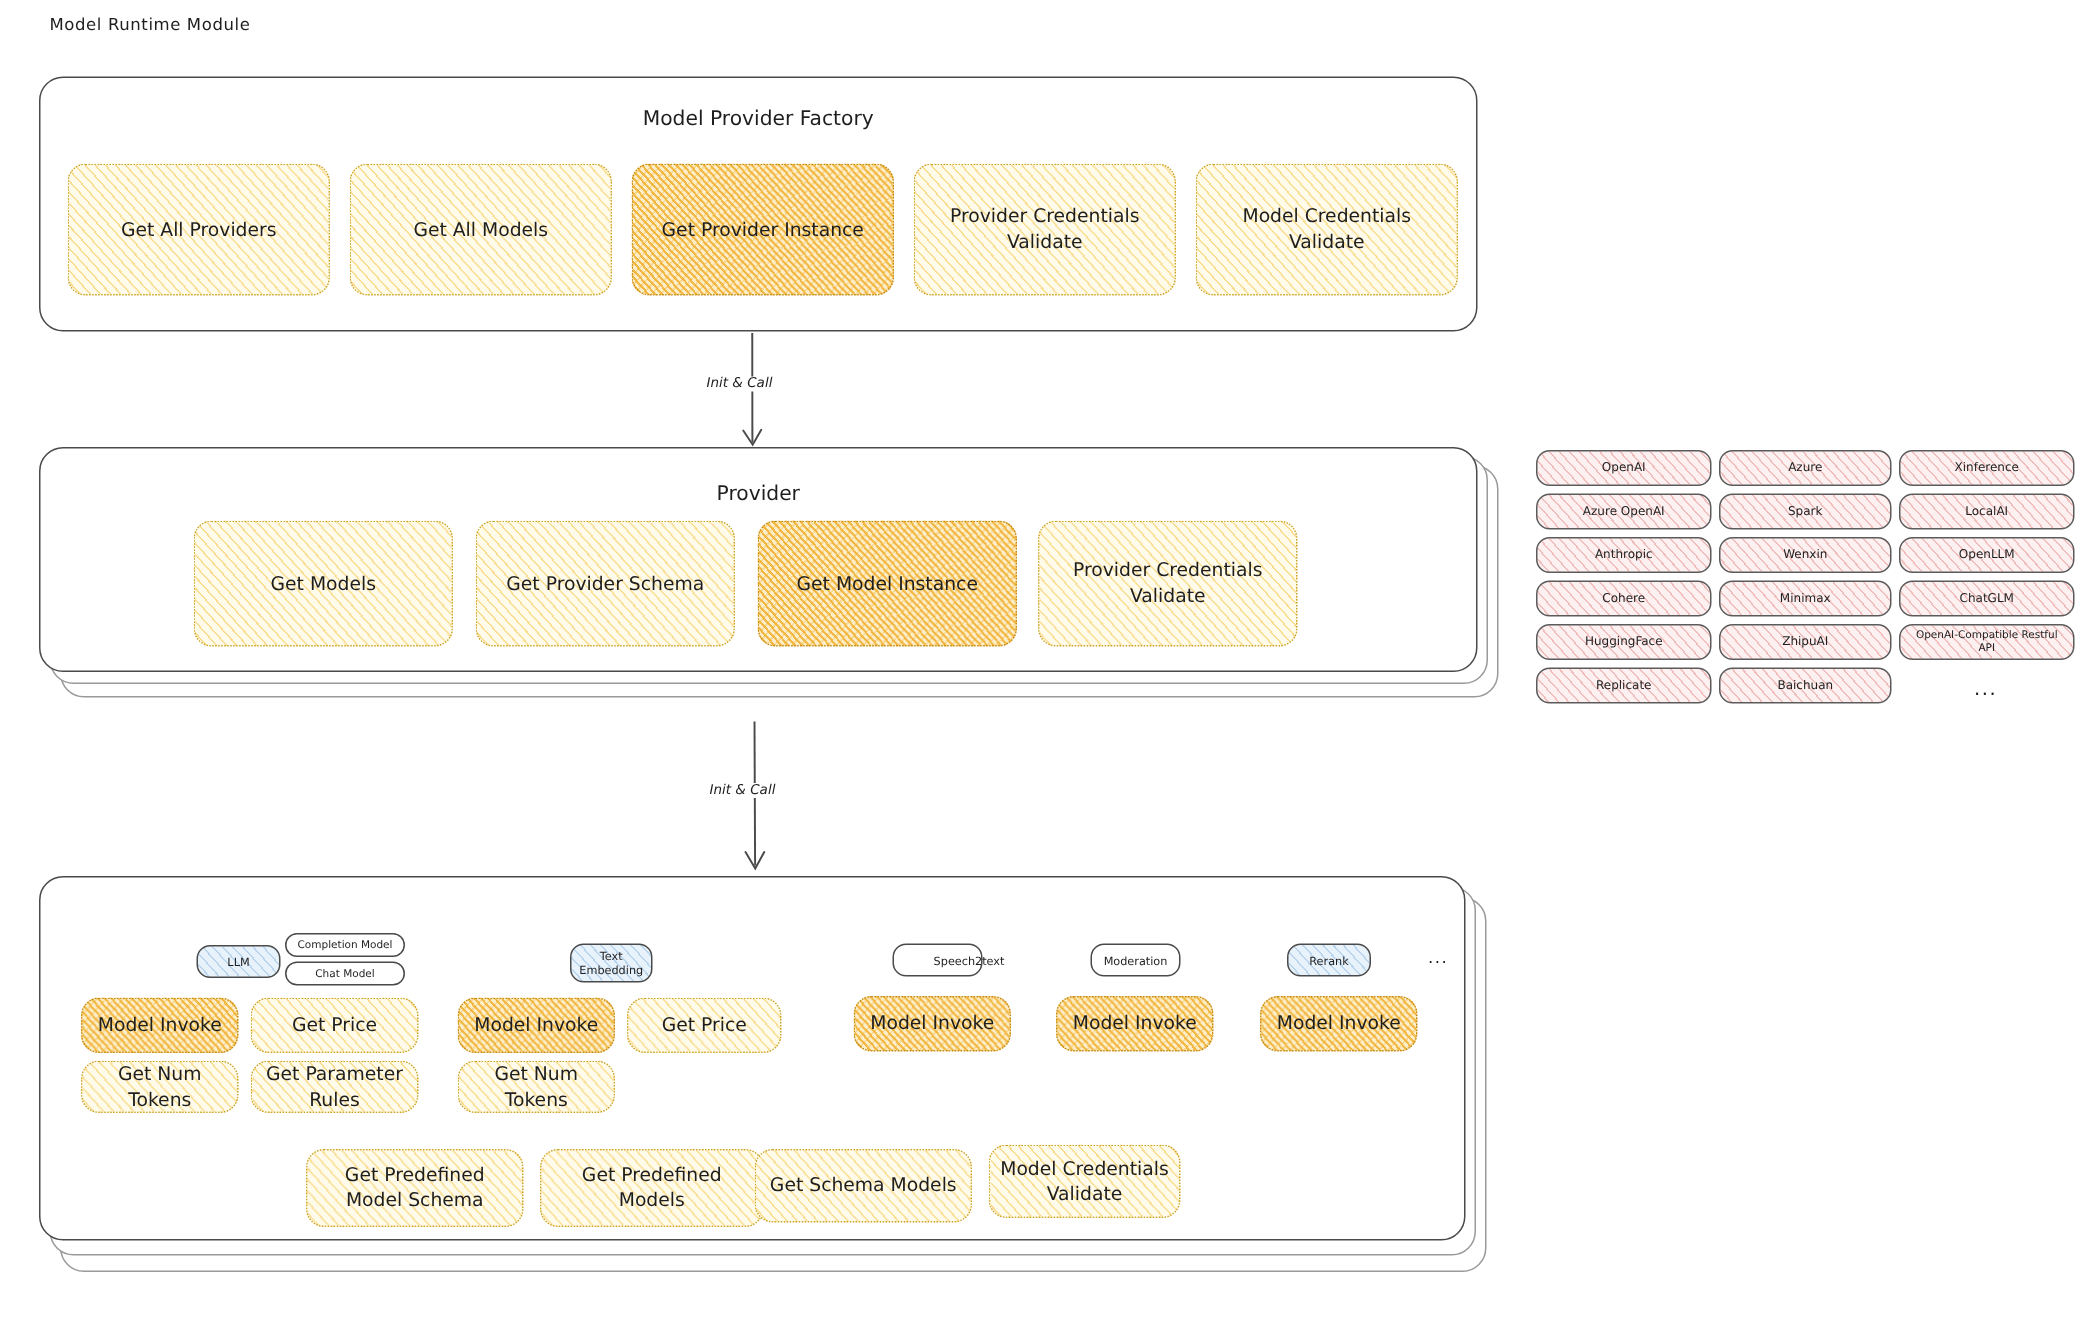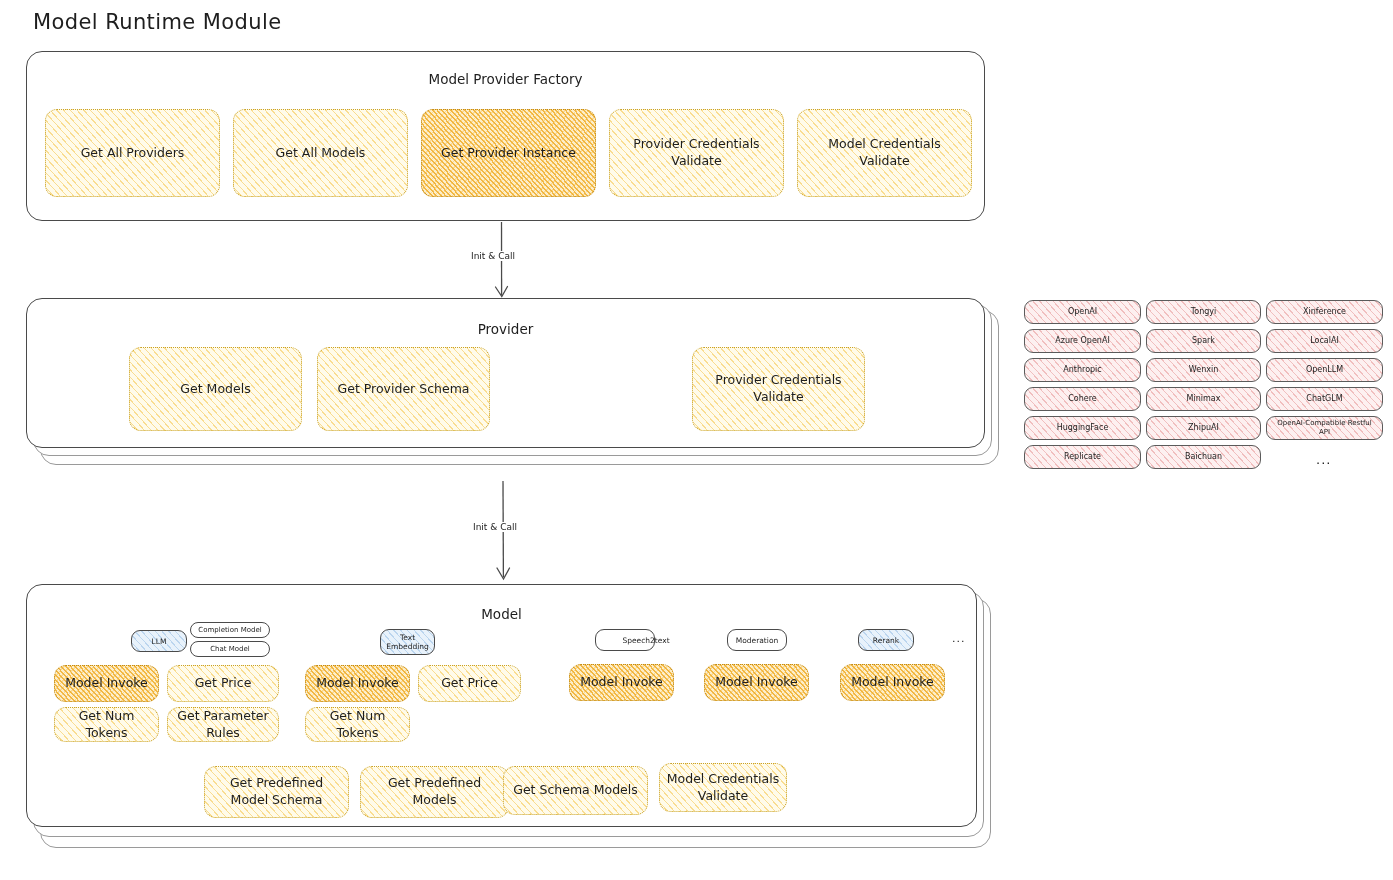--- a/index.html
+++ b/index.html
@@ -12,21 +12,21 @@
     height: 880px;
     position: relative;
     font-family: "DejaVu Sans", sans-serif;
     color: #1e1e1e;
     overflow: hidden;
   }
   .page-title {
     position: absolute;
     left: 33px;
     top: 10px;
-    font-size: 21px;
+    font-size: 11px;
     letter-spacing: .4px;
     color: #1e1e1e;
     white-space: nowrap;
   }
 
   
   .panel {
     position: absolute;
     box-sizing: border-box;
     background: #ffffff;
@@ -130,20 +130,21 @@
 
   
   .arrow-wrap { position: absolute; }
   .arrow-label {
     position: absolute;
     font-size: 9px;
     color: #1e1e1e;
     white-space: nowrap;
     background: #ffffff;
     padding: 0 3px;
+    font-style: italic;
   }
   .ellipsis {
     position: absolute;
     font-size: 13px;
     color: #1e1e1e;
     letter-spacing: 1px;
   }
 </style>
 </head>
 <body>
@@ -183,20 +184,23 @@
 
 <div class="panel" style="left:26px; top:298px; width:959px; height:150px; z-index:2;">
   <div class="panel-title" style="top:22px;">Provider</div>
 
   <div class="node n-light" style="left:102px; top:48px; width:173px; height:84px;">
     <span>Get Models</span>
   </div>
   <div class="node n-light" style="left:290px; top:48px; width:173px; height:84px;">
     <span>Get Provider Schema</span>
   </div>
+  <div class="node n-strong" style="left:478px; top:48px; width:173px; height:84px;">
+    <span>Get Model Instance</span>
+  </div>
   <div class="node n-light" style="left:665px; top:48px; width:173px; height:84px;">
     <span>Provider Credentials Validate</span>
   </div>
 </div>
 
 <div style="position:absolute; left:1024px; top:300px;">
 
   <div class="node n-pink" style="left:0px; top:0px; width:117px; height:24px;">
     <span>OpenAI</span>
     </div>
@@ -210,21 +214,21 @@
     <span>Cohere</span>
     </div>
   <div class="node n-pink" style="left:0px; top:116px; width:117px; height:24px;">
     <span>HuggingFace</span>
     </div>
   <div class="node n-pink" style="left:0px; top:145px; width:117px; height:24px;">
     <span>Replicate</span>
     </div>
 
   <div class="node n-pink" style="left:122px; top:0px; width:115px; height:24px;">
-    <span>Tongyi</span>
+    <span>Azure</span>
     </div>
   <div class="node n-pink" style="left:122px; top:29px; width:115px; height:24px;">
     <span>Spark</span>
     </div>
   <div class="node n-pink" style="left:122px; top:58px; width:115px; height:24px;">
     <span>Wenxin</span>
     </div>
   <div class="node n-pink" style="left:122px; top:87px; width:115px; height:24px;">
     <span>Minimax</span>
     </div>
@@ -258,21 +262,20 @@
     <path d="M33 1 L33.4 97" stroke="#4a4a4a" stroke-width="1.3" fill="none"></path>
     <path d="M27 88 L33.5 99 L39.5 88" stroke="#4a4a4a" stroke-width="1.3" fill="none" stroke-linecap="round"></path>
   </svg>
   <div class="arrow-label" style="left:0px; top:42px;">Init &amp; Call</div>
 </div>
 
 <div class="stack-layer" style="left:40px; top:598px; width:951px; height:250px;"></div>
 <div class="stack-layer" style="left:33px; top:591px; width:951px; height:246px;"></div>
 
 <div class="panel" style="left:26px; top:584px; width:951px; height:243px; z-index:2;">
-  <div class="panel-title" style="top:21px;">Model</div>
 
   <div class="node n-blue" style="left:104px; top:45px; width:56px; height:22px;">
     <span>LLM</span>
     </div>
   <div class="node n-white" style="left:163px; top:37px; width:80px; height:16px; font-size:7px;">
     <span>Completion Model</span>
     </div>
   <div class="node n-white" style="left:163px; top:56px; width:80px; height:16px; font-size:7px;">
     <span>Chat Model</span>
     </div>

